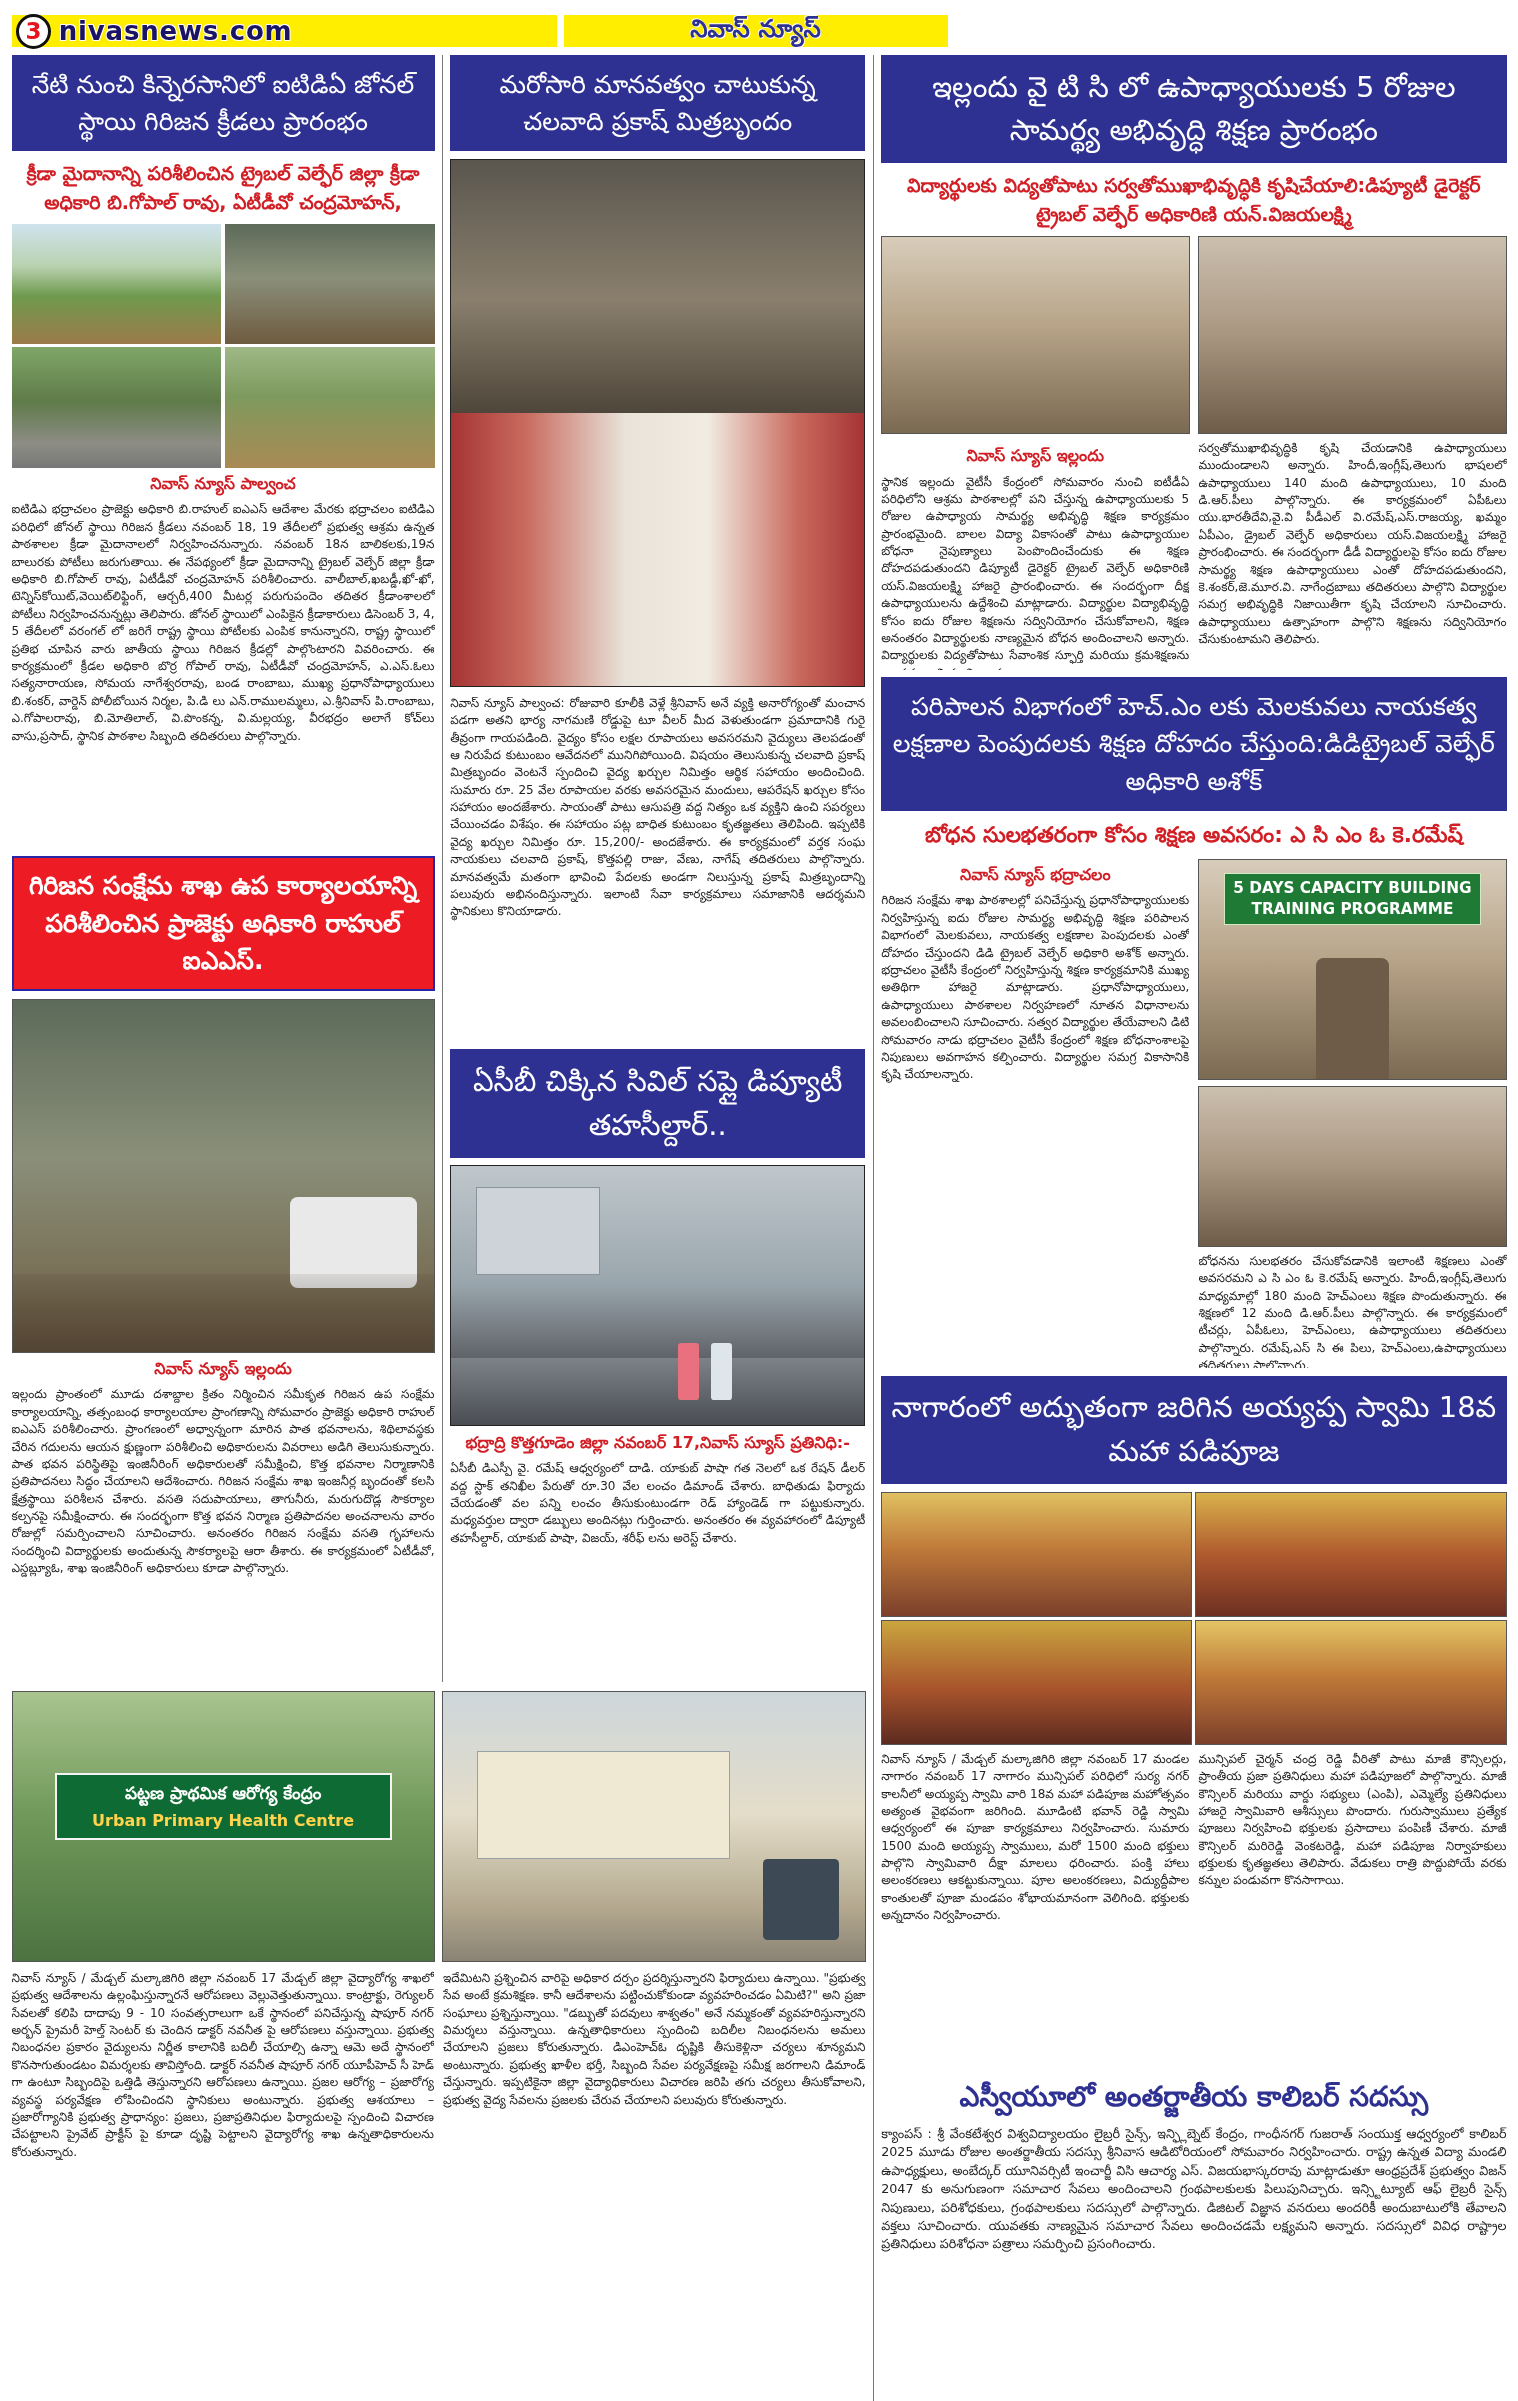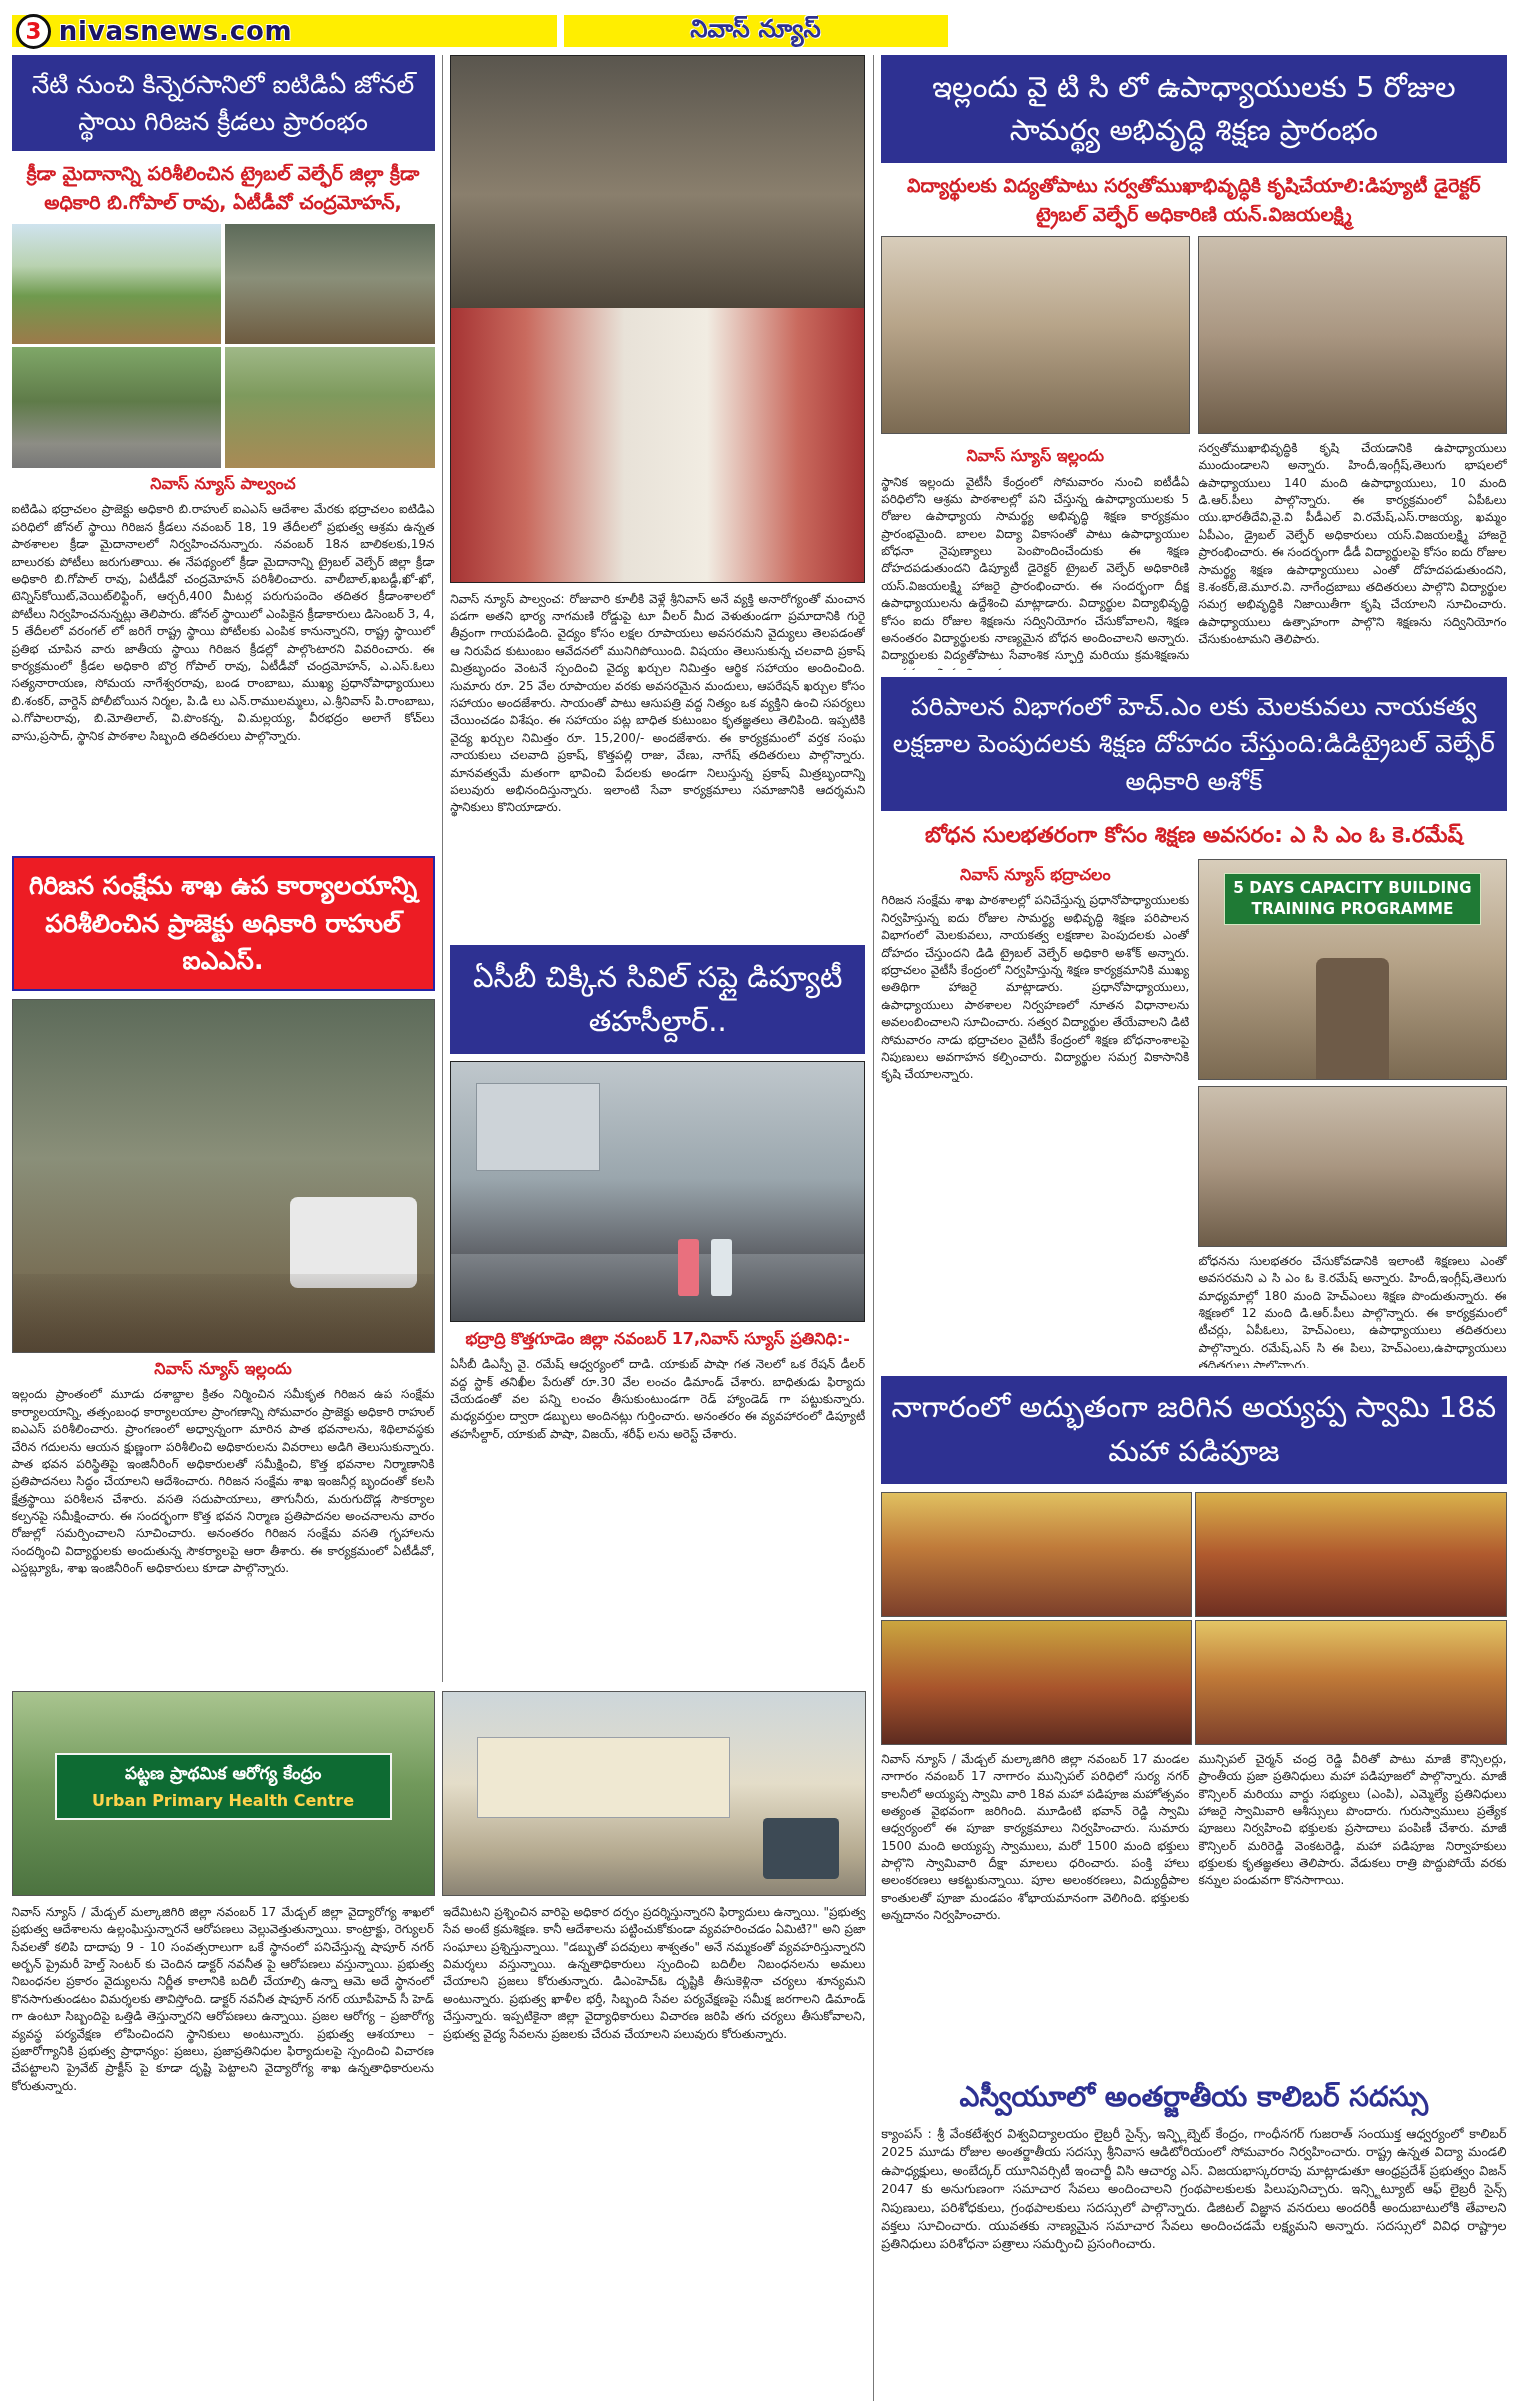--- a/index.html
+++ b/index.html
@@ -104,40 +104,41 @@
           <div class="rbox">గిరిజన సంక్షేమ శాఖ ఉప కార్యాలయాన్ని పరిశీలించిన ప్రాజెక్టు అధికారి రాహుల్ ఐఎఎస్.</div>
           <div class="photo crowd" style="height:354px;">
             <div style="position:absolute;right:4%;bottom:18%;width:30%;height:26%;background:#e9e9e9;border-radius:7.7px;"></div>
             <div style="position:absolute;left:0;bottom:0;width:100%;height:22%;background:linear-gradient(180deg,rgba(60,50,40,.1),rgba(60,50,40,.55));"></div>
           </div>
           <div class="dateline">నివాస్ న్యూస్ ఇల్లందు</div>
           <div class="body" style="height:270px;">ఇల్లందు ప్రాంతంలో మూడు దశాబ్దాల క్రితం నిర్మించిన సమీకృత గిరిజన ఉప సంక్షేమ కార్యాలయాన్ని, తత్సంబంధ కార్యాలయాల ప్రాంగణాన్ని సోమవారం ప్రాజెక్టు అధికారి రాహుల్ ఐఎఎస్ పరిశీలించారు. ప్రాంగణంలో అధ్వాన్నంగా మారిన పాత భవనాలను, శిథిలావస్థకు చేరిన గదులను ఆయన క్షుణ్ణంగా పరిశీలించి అధికారులను వివరాలు అడిగి తెలుసుకున్నారు. పాత భవన పరిస్థితిపై ఇంజినీరింగ్ అధికారులతో సమీక్షించి, కొత్త భవనాల నిర్మాణానికి ప్రతిపాదనలు సిద్ధం చేయాలని ఆదేశించారు. గిరిజన సంక్షేమ శాఖ ఇంజనీర్ల బృందంతో కలసి క్షేత్రస్థాయి పరిశీలన చేశారు. వసతి సదుపాయాలు, తాగునీరు, మరుగుదొడ్ల సౌకర్యాల కల్పనపై సమీక్షించారు. ఈ సందర్భంగా కొత్త భవన నిర్మాణ ప్రతిపాదనల అంచనాలను వారం రోజుల్లో సమర్పించాలని సూచించారు. అనంతరం గిరిజన సంక్షేమ వసతి గృహాలను సందర్శించి విద్యార్థులకు అందుతున్న సౌకర్యాలపై ఆరా తీశారు. ఈ కార్యక్రమంలో ఏటీడీవో, ఎస్డబ్ల్యూఓ, శాఖ ఇంజినీరింగ్ అధికారులు కూడా పాల్గొన్నారు.</div>
         </div>
 
         <div class="col col-b">
+          <div class="hbox h34">మరోసారి మానవత్వం చాటుకున్న చలవాది ప్రకాష్ మిత్రబృందం</div>
           <div class="photo" style="height:528px;border:1.5px solid #222;">
             <div class="room-dark" style="height:48%;"></div>
             <div class="bedroom" style="height:52%;"></div>
           </div>
           <div class="body" style="height:347px;margin-top:7.7px;">నివాస్ న్యూస్ పాల్వంచ: రోజువారి కూలీకి వెళ్లే శ్రీనివాస్ అనే వ్యక్తి అనారోగ్యంతో మంచాన పడగా అతని భార్య నాగమణి రోడ్డుపై టూ వీలర్ మీద వెళుతుండగా ప్రమాదానికి గురై తీవ్రంగా గాయపడింది. వైద్యం కోసం లక్షల రూపాయలు అవసరమని వైద్యులు తెలపడంతో ఆ నిరుపేద కుటుంబం ఆవేదనలో మునిగిపోయింది. విషయం తెలుసుకున్న చలవాది ప్రకాష్ మిత్రబృందం వెంటనే స్పందించి వైద్య ఖర్చుల నిమిత్తం ఆర్థిక సహాయం అందించింది. సుమారు రూ. 25 వేల రూపాయల వరకు అవసరమైన మందులు, ఆపరేషన్ ఖర్చుల కోసం సహాయం అందజేశారు. సాయంతో పాటు ఆసుపత్రి వద్ద నిత్యం ఒక వ్యక్తిని ఉంచి సపర్యలు చేయించడం విశేషం. ఈ సహాయం పట్ల బాధిత కుటుంబం కృతజ్ఞతలు తెలిపింది. ఇప్పటికి వైద్య ఖర్చుల నిమిత్తం రూ. 15,200/- అందజేశారు. ఈ కార్యక్రమంలో వర్తక సంఘ నాయకులు చలవాది ప్రకాష్, కొత్తపల్లి రాజు, వేణు, నాగేష్ తదితరులు పాల్గొన్నారు. మానవత్వమే మతంగా భావించి పేదలకు అండగా నిలుస్తున్న ప్రకాష్ మిత్రబృందాన్ని పలువురు అభినందిస్తున్నారు. ఇలాంటి సేవా కార్యక్రమాలు సమాజానికి ఆదర్శమని స్థానికులు కొనియాడారు.</div>
 
           <div class="hbox h38" style="margin-top:7.7px;">ఏసీబీ చిక్కిన సివిల్ సప్లై డిప్యూటీ తహసీల్దార్..</div>
           <div class="photo office" style="height:261px;border:1.5px solid #222;">
             <div style="position:absolute;left:6%;top:8%;width:30%;height:34%;background:#cdd3d8;border:1.5px solid #8a949c;"></div>
             <div style="position:absolute;left:0;bottom:0;width:100%;height:26%;background:linear-gradient(180deg,#7d8288,#4a4e53);"></div>
             <div style="position:absolute;left:55%;bottom:10%;width:5%;height:22%;background:#e9707e;border-radius:3.1px;"></div>
             <div style="position:absolute;left:63%;bottom:10%;width:5%;height:22%;background:#dfe6ea;border-radius:3.1px;"></div>
           </div>
           <div class="dateline">భద్రాద్రి కొత్తగూడెం జిల్లా నవంబర్ 17,నివాస్ స్యూస్ ప్రతినిధి:-</div>
           <div class="body" style="height:129px;">ఏసీబీ డిఎస్పీ వై. రమేష్ ఆధ్వర్యంలో దాడి. యాకుబ్ పాషా గత నెలలో ఒక రేషన్ డీలర్ వద్ద స్టాక్ తనిఖీల పేరుతో రూ.30 వేల లంచం డిమాండ్ చేశారు. బాధితుడు ఫిర్యాదు చేయడంతో వల పన్ని లంచం తీసుకుంటుండగా రెడ్ హ్యాండెడ్ గా పట్టుకున్నారు. మధ్యవర్తుల ద్వారా డబ్బులు అందినట్లు గుర్తించారు. అనంతరం ఈ వ్యవహారంలో డిప్యూటీ తహసీల్దార్, యాకుబ్ పాషా, విజయ్, శరీఫ్ లను అరెస్ట్ చేశారు.</div>
         </div>
       </div>
 
       <div style="margin-top:9.2px;">
-        <div class="split" style="height:205px;">
+        <div class="split" style="height:271px;">
           <div class="photo greensign" style="flex:1;">
             <div class="signboard">
               <div class="te">పట్టణ ప్రాథమిక ఆరోగ్య కేంద్రం</div>
               <div class="en">Urban Primary Health Centre</div>
             </div>
           </div>
           <div class="photo building" style="flex:1;">
             <div style="position:absolute;left:8%;top:22%;width:60%;height:40%;background:#efe8d2;border:1.5px solid #9aa0a8;"></div>
             <div style="position:absolute;right:6%;bottom:8%;width:18%;height:30%;background:#3d4a55;border-radius:4.6px;"></div>
           </div>

